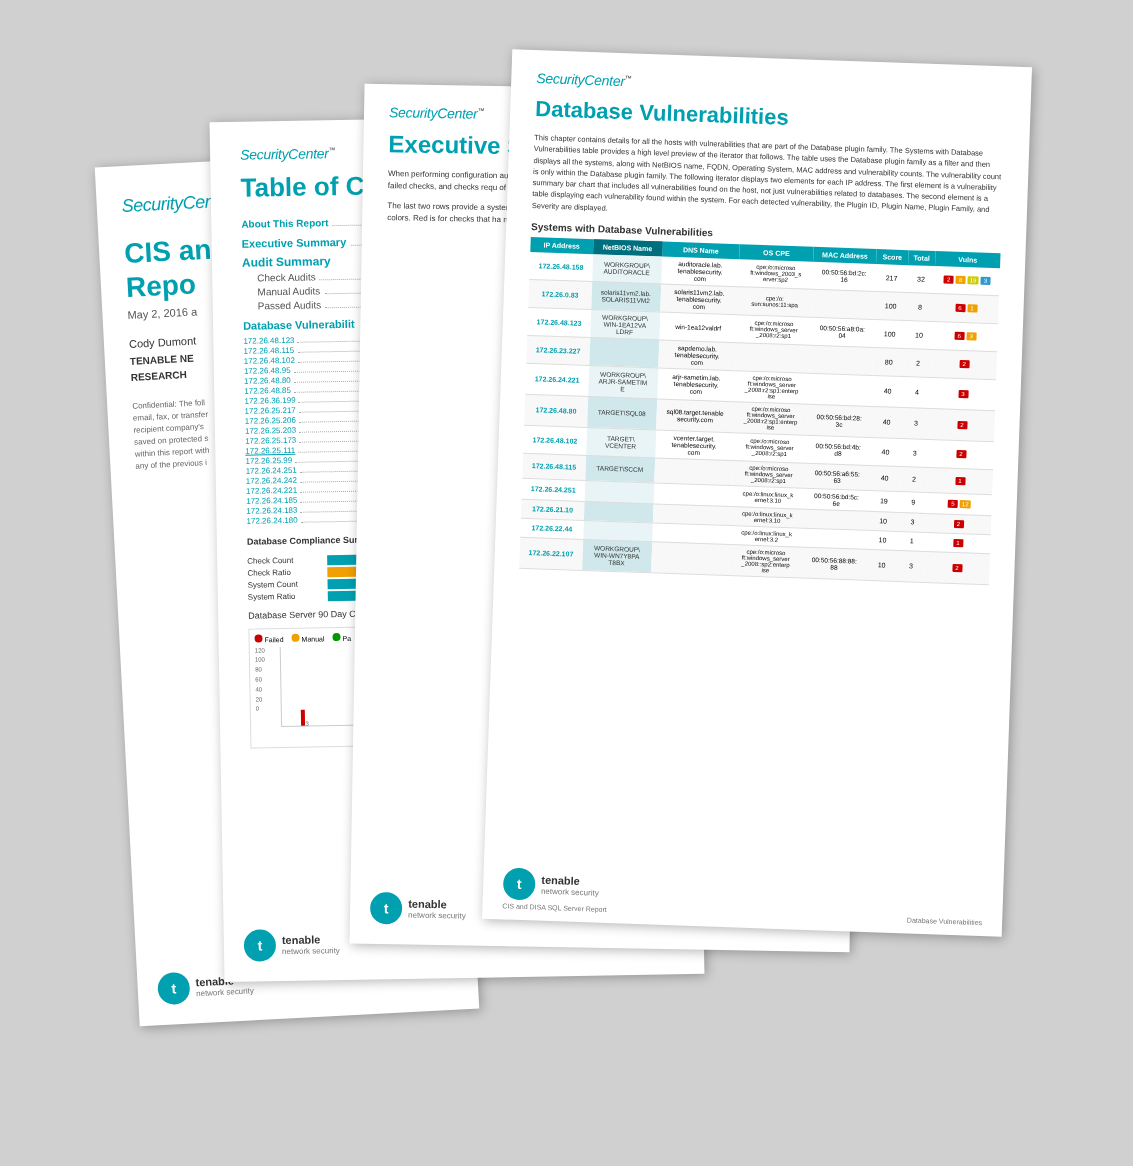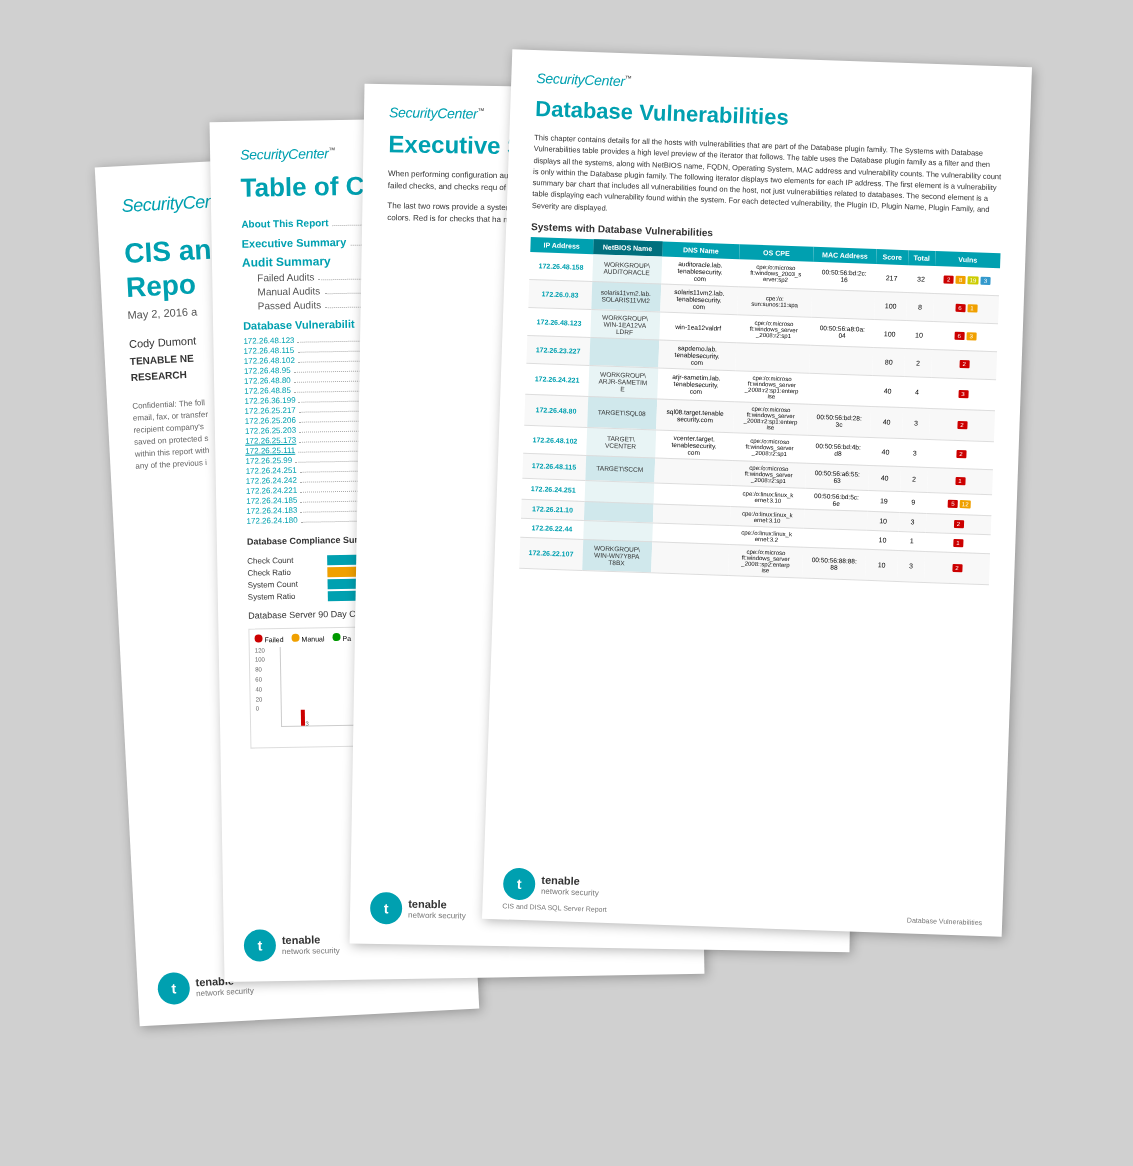--- a/index.html
+++ b/index.html
@@ -386,21 +386,21 @@
     <div class="toc-item">
       <span style="color:#00a0b0; font-weight:bold;">About This Report</span>
       <span class="toc-dots"></span>
     </div>
     <div class="toc-item bold">
       <span>Executive Summary</span>
       <span class="toc-dots"></span>
     </div>
     <div class="toc-section-bold">Audit Summary</div>
     <div class="toc-item sub">
-      <span>Failed Audits</span>
+      <span>Check Audits</span>
       <span class="toc-dots"></span>
     </div>
     <div class="toc-item sub">
       <span>Manual Audits</span>
       <span class="toc-dots"></span>
     </div>
     <div class="toc-item sub">
       <span>Passed Audits</span>
       <span class="toc-dots"></span>
     </div>
@@ -443,21 +443,21 @@
           </div>
           <div style="font-size: 8px; color: rgb(0, 160, 176); display: flex; justify-content: space-between; margin: 1px 0px;">
             <span style="color:#00a0b0;">172.26.25.206</span>
             <span style="flex:1; border-bottom:1px dotted #aaa; margin: 0 3px 2px 3px;"></span>
           </div>
           <div style="font-size: 8px; color: rgb(0, 160, 176); display: flex; justify-content: space-between; margin: 1px 0px;">
             <span style="color:#00a0b0;">172.26.25.203</span>
             <span style="flex:1; border-bottom:1px dotted #aaa; margin: 0 3px 2px 3px;"></span>
           </div>
           <div style="font-size: 8px; color: rgb(0, 160, 176); display: flex; justify-content: space-between; margin: 1px 0px;">
-            <span style="color:#00a0b0;text-decoration:underline;">172.26.25.173</span>
+            <span style="color:#00a0b0;">172.26.25.173</span>
             <span style="flex:1; border-bottom:1px dotted #aaa; margin: 0 3px 2px 3px;"></span>
           </div>
           <div style="font-size: 8px; color: rgb(0, 160, 176); display: flex; justify-content: space-between; margin: 1px 0px;">
             <span style="color:#00a0b0;text-decoration:underline;">172.26.25.111</span>
             <span style="flex:1; border-bottom:1px dotted #aaa; margin: 0 3px 2px 3px;"></span>
           </div>
           <div style="font-size: 8px; color: rgb(0, 160, 176); display: flex; justify-content: space-between; margin: 1px 0px;">
             <span style="color:#00a0b0;">172.26.25.99</span>
             <span style="flex:1; border-bottom:1px dotted #aaa; margin: 0 3px 2px 3px;"></span>
           </div>

